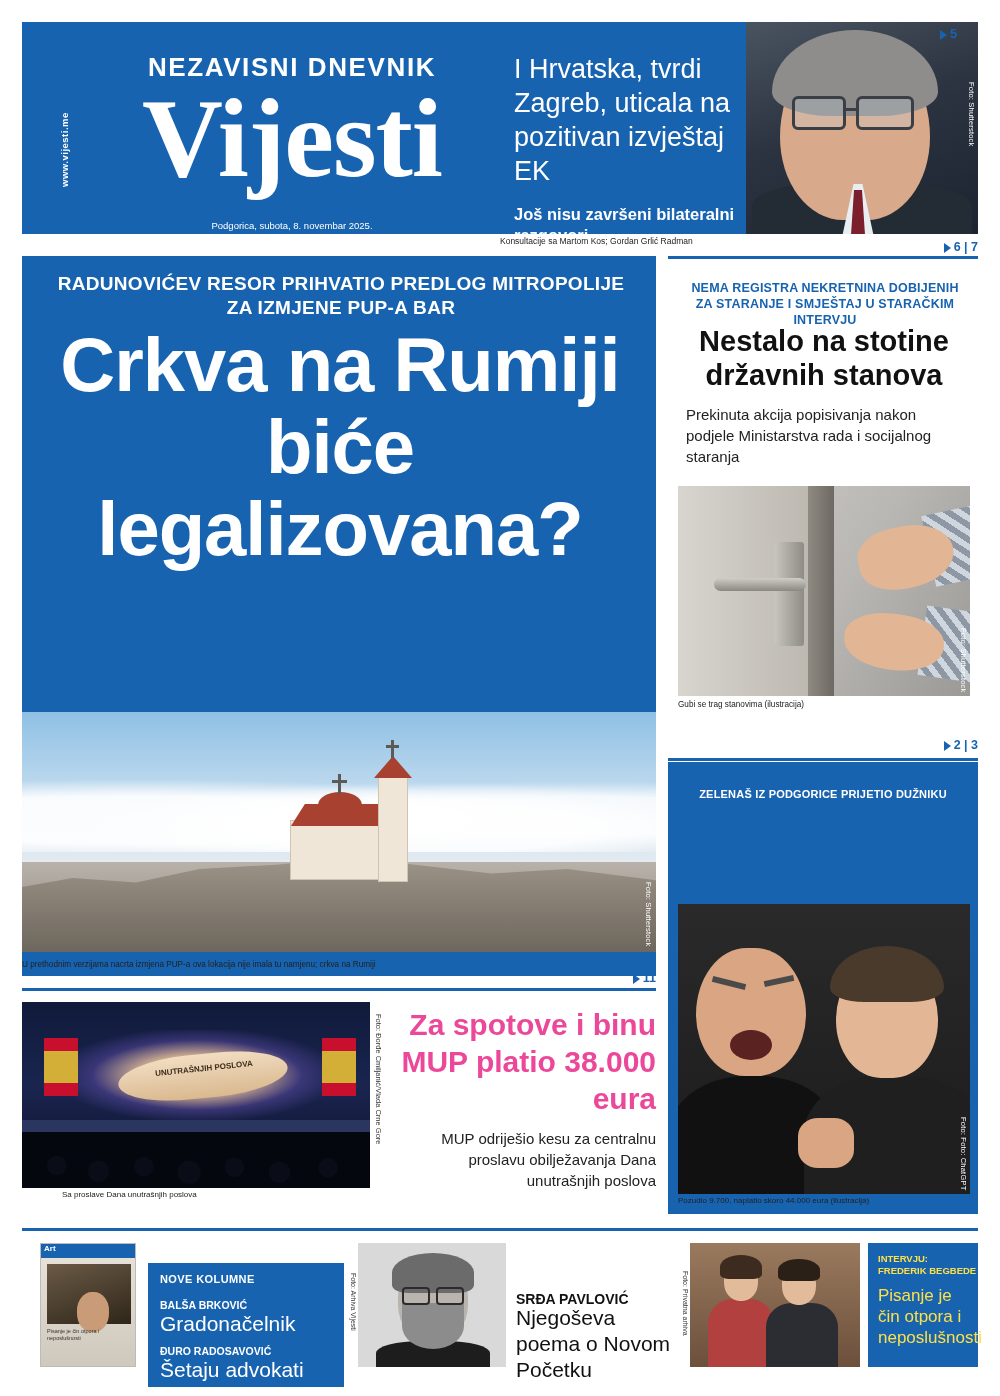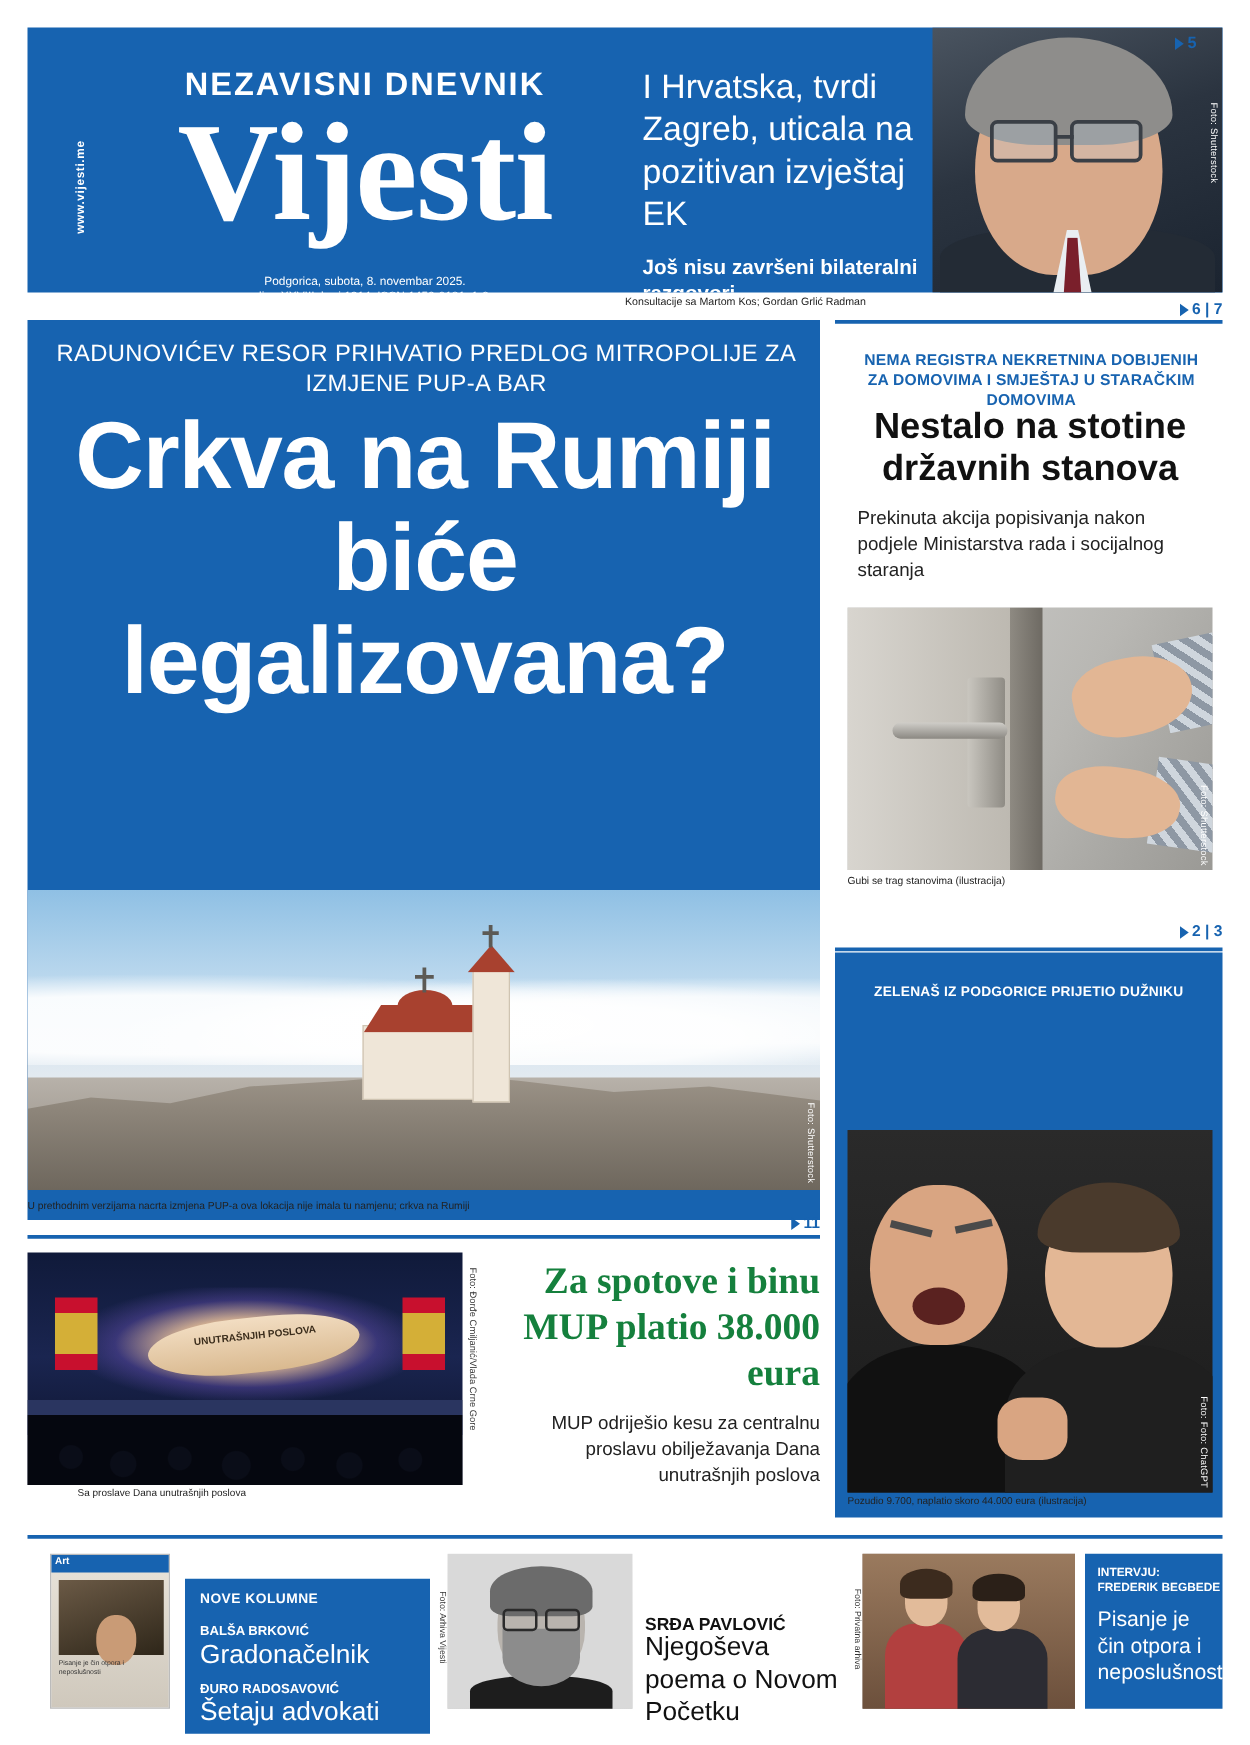--- a/index.html
+++ b/index.html
@@ -105,21 +105,21 @@
     writing-mode: vertical-rl; letter-spacing: .2px;
   }
 
   
   .main-left {
     position: absolute; left: 22px; top: 256px; width: 634px; height: 720px;
     background: #1763b0; overflow: hidden;
   }
   .ml-kicker {
     position: absolute; left: 22px; top: 16px; width: 594px; text-align: center;
-    color: #fff; font-weight: normal; font-size: 19px; line-height: 24px; letter-spacing: .3px;
+    color: #fff; font-weight: bold; font-size: 19px; line-height: 24px; letter-spacing: .3px;
   }
   .ml-head {
     position: absolute; left: 18px; top: 68px; width: 600px; text-align: center;
     color: #fff; font-weight: bold; font-size: 76px; line-height: 82px; letter-spacing: -1px;
   }
   .ml-deck {
     position: absolute; left: 40px; top: 370px; width: 560px; text-align: center;
     color: #fff; font-size: 17.5px; line-height: 24px;
   }
   .ml-deck .pg { font-size: 13px; font-weight: bold; white-space: nowrap; }
@@ -268,21 +268,21 @@
                 radial-gradient(circle at 88% 64%,#0a0d18 0 9px,transparent 10px),
                 #05070f;}
   .flag-l { position:absolute; left:22px; top:36px; width:34px; height:58px;
     background: linear-gradient(180deg,#c8102e 0 22%,#d4af37 22% 78%,#c8102e 78% 100%);}
   .flag-r { position:absolute; left:300px; top:36px; width:34px; height:58px;
     background: linear-gradient(180deg,#c8102e 0 22%,#d4af37 22% 78%,#c8102e 78% 100%);}
   .mup-credit { position:absolute; left:352px; top:26px; font-size:7.5px; color:#333;
     writing-mode: vertical-rl;}
   .mup-head {
     position:absolute; left: 372px; top: 18px; width: 262px; text-align:right;
-    font-size: 30px; line-height: 37px; font-weight: bold; color:#15803d;font-family:Liberation Serif, serif;
+    font-size: 30px; line-height: 37px; font-weight: bold; color:#ec4899;
   }
   .mup-deck {
     position:absolute; left: 372px; top: 140px; width: 262px; text-align:right;
     font-size: 15px; line-height: 21px; color:#222;
   }
   .mup-cap { position:absolute; left:0; top:202px; font-size:8px; color:#222;padding-left:40px;}
 
   
   .bottom {
     position:absolute; left:22px; top:1228px; width:956px; height:148px;
@@ -328,21 +328,21 @@
   .bp2-wall { position:absolute; left:0; top:0; width:170px; height:124px;
     background: linear-gradient(180deg,#9a7a5e,#6c503c);}
   .bp2-p1-head { position:absolute; left:34px; top:18px; width:34px; height:40px; background:#e2bb9a; border-radius:46%;}
   .bp2-p1-hair { position:absolute; left:30px; top:12px; width:42px; height:24px; background:#3c2b1e; border-radius:50% 50% 20% 20%;}
   .bp2-p1-body { position:absolute; left:18px; top:56px; width:66px; height:70px; background:#b2403f; border-radius:36% 36% 0 0;}
   .bp2-p2-head { position:absolute; left:92px; top:22px; width:34px; height:40px; background:#e2bb9a; border-radius:46%;}
   .bp2-p2-hair { position:absolute; left:88px; top:16px; width:42px; height:22px; background:#2b2018; border-radius:50% 50% 20% 20%;}
   .bp2-p2-body { position:absolute; left:76px; top:60px; width:72px; height:66px; background:#2c2c33; border-radius:36% 36% 0 0;}
   .b-credit2 { position:absolute; left:660px; top:40px; font-size:7px; color:#333; writing-mode: vertical-rl;}
   .b-blue2 {
-    position:absolute; left:846px; top:12px; width:110px; height:124px; background:#1763b0; color:#ffffff;
+    position:absolute; left:846px; top:12px; width:110px; height:124px; background:#1763b0; color:#fde047;
   }
   .b-blue2-k { position:absolute; left:10px; top:10px; font-size:9.5px; font-weight:bold; line-height:12px;}
   .b-col4 { position:absolute; left:10px; top:42px; width:96px; font-size:17px; line-height:21px;}
 </style>
 </head>
 <body>
 
 <div class="page">
 
   <div class="masthead">
@@ -394,21 +394,21 @@
       <div class="cross2"></div>
       <div class="cross2b"></div>
       <div class="credit-v" style="right:3px;bottom:6px;top:auto;">Foto: Shutterstock</div>
     </div>
   </div>
   <div class="ml-cap">U prethodnim verzijama nacrta izmjena PUP-a ova lokacija nije imala tu namjenu; crkva na Rumiji</div>
 
   <div class="r1">
     <div class="r-topline"></div>
     <div class="r1-pg"><span class="arrow-r"></span><span>6 | 7</span></div>
-    <div class="r1-kicker">NEMA REGISTRA NEKRETNINA DOBIJENIH ZA DOMOVIMA I SMJEŠTAJ U STARAČKIM DOMOVIMA</div>
+    <div class="r1-kicker">NEMA REGISTRA NEKRETNINA DOBIJENIH ZA STARANJE I SMJEŠTAJ U STARAČKIM INTERVJU</div>
     <div class="r1-head">Nestalo na stotine državnih stanova</div>
     <div class="r1-deck">Prekinuta akcija popisivanja nakon podjele Ministarstva rada i socijalnog staranja</div>
     <div class="r1-photo">
       <div class="door-panel"></div>
       <div class="door-edge"></div>
       <div class="lock-plate"></div>
       <div class="handle"></div>
       <div class="sleeve1"></div>
       <div class="hand1"></div>
       <div class="sleeve2"></div>

